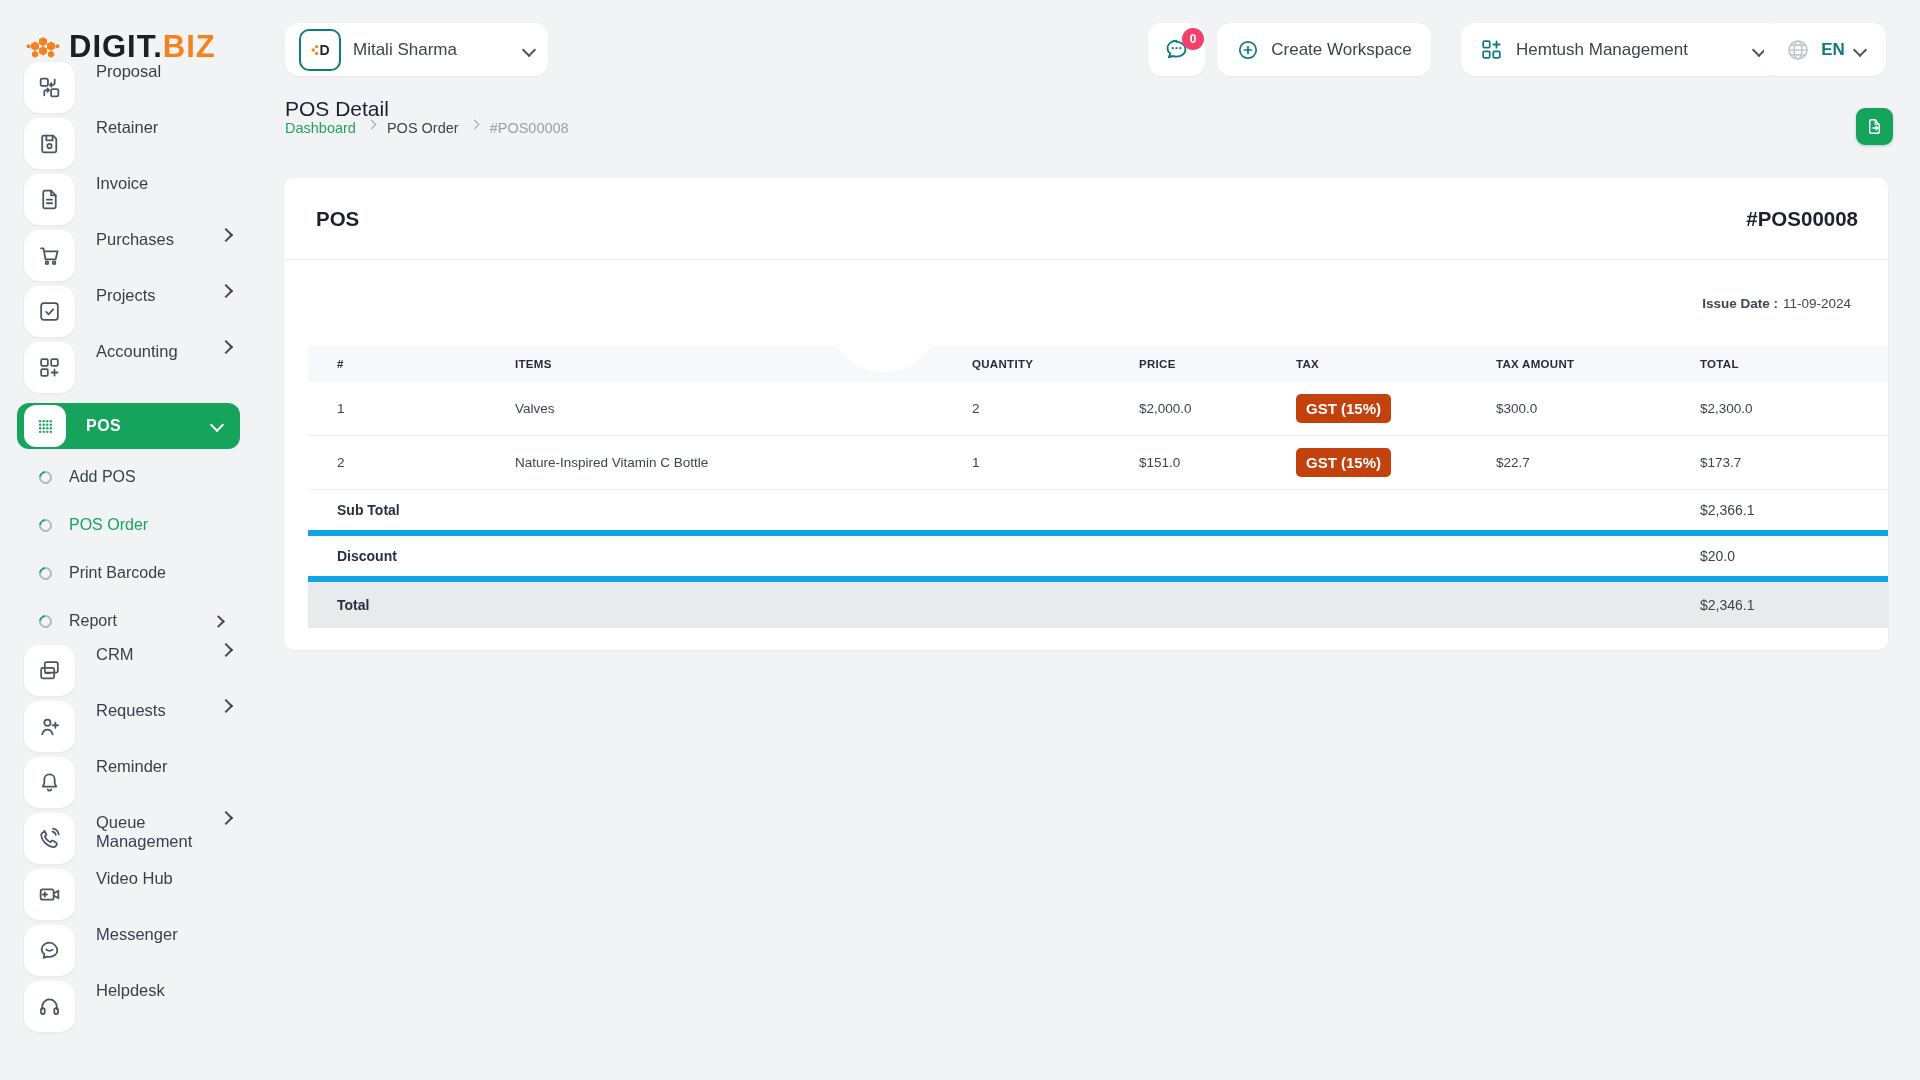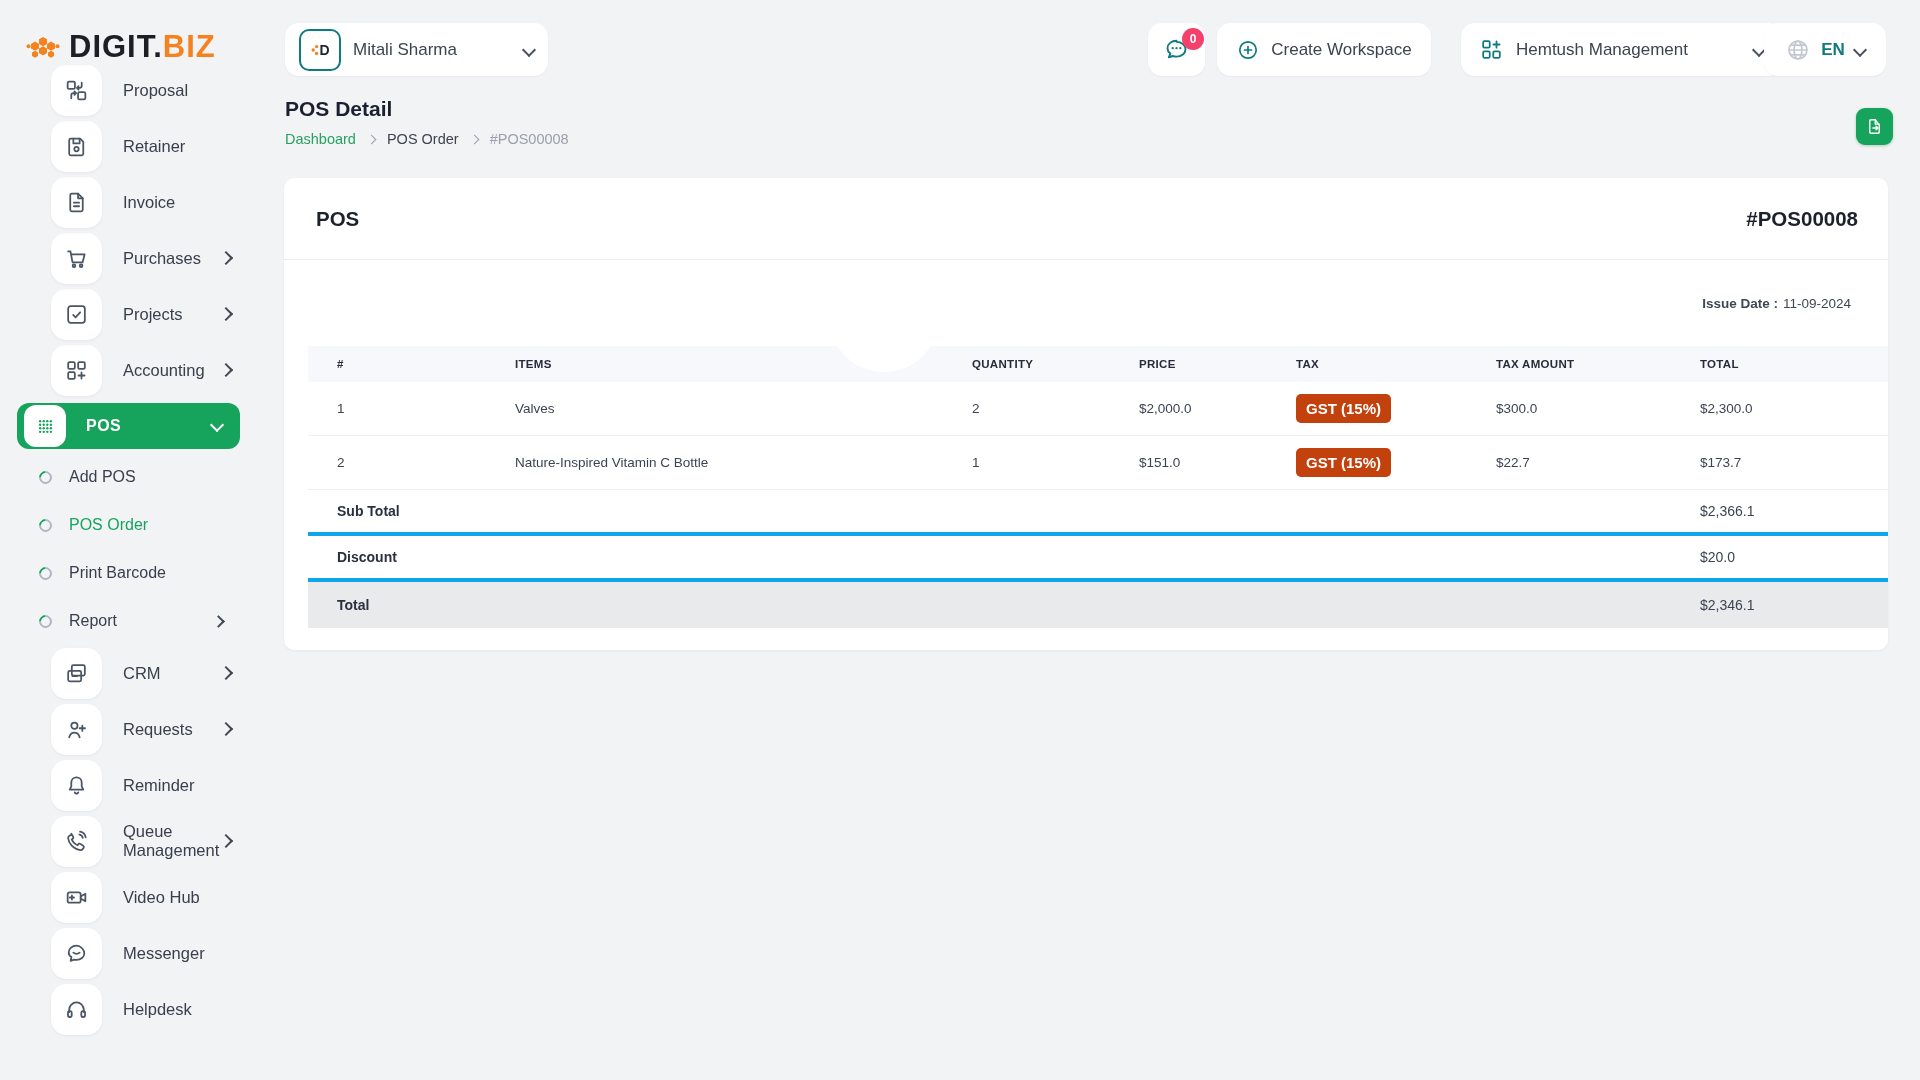--- a/index.html
+++ b/index.html
@@ -30,22 +30,22 @@
   }
   .create-pill{left:1217px;width:214px;justify-content:center;gap:11px;}
   .company-pill{left:1461px;width:285px;padding:0 18px;gap:12px;}
   .lang-pill{left:1764px;width:122px;justify-content:center;gap:10px;}
   .lang-code{color:#0f7b7e;font-weight:700;}
   .chev{width:8px;height:8px;border-right:2px solid #4a5160;border-bottom:2px solid #4a5160;
     transform:rotate(45deg);display:inline-block;flex:0 0 auto;margin-left:auto;}
   .chev.inline{margin-left:0;}
   
   .sidebar{position:absolute;left:0;top:62px;width:245px;}
-  .s-item{position:relative;height:56px;display:flex;align-items:center;gap:21px;
-    padding-left:24px;cursor:pointer;margin-left:27px;}
+  .s-item{position:relative;height:56px;display:flex;align-items:flex-start;gap:21px;
+    padding-left:24px;cursor:pointer;}
   .s-ic{width:51px;height:51px;background:#fff;border-radius:15px;flex:0 0 auto;
     display:flex;align-items:center;justify-content:center;box-shadow:0 1px 3px rgba(30,41,59,.06);}
   .s-ic svg{width:25px;height:25px;stroke:#4b5563;fill:none;stroke-width:1.7;
     stroke-linecap:round;stroke-linejoin:round;}
   .s-lb{font-size:16.5px;color:#39404d;}
   .chev-r{position:absolute;right:14px;width:8px;height:8px;
     border-right:2px solid #3f4654;border-bottom:2px solid #3f4654;transform:rotate(-45deg);}
   .pos-pill{position:relative;height:46px;margin:5px 5px 4px 17px;background:#16a45c;
     border-radius:12px;display:flex;align-items:center;gap:20px;padding-left:7px;cursor:pointer;}
   .pos-ic{width:42px;height:42px;background:#fff;border-radius:12px;flex:0 0 auto;
@@ -55,22 +55,22 @@
     border-right:2px solid #fff;border-bottom:2px solid #fff;transform:rotate(45deg);margin-top:-3px;}
   .sub-item{position:relative;height:48px;display:flex;align-items:center;gap:17px;
     padding-left:39px;cursor:pointer;}
   .bullet{width:9px;height:9px;border-radius:50%;flex:0 0 auto;
     border:2px solid #b0b7c3;border-top-color:#16a45c;transform:rotate(-45deg);}
   .sub-lb{font-size:16px;color:#39404d;}
   .sub-item.active .sub-lb{color:#17a45d;}
   .sub-chev{position:absolute;right:22px;width:7px;height:7px;
     border-right:2px solid #3f4654;border-bottom:2px solid #3f4654;transform:rotate(-45deg);}
   
-  .page-title{position:absolute;left:285px;top:97px;font-size:21px;font-weight:700;color:#1a2030;}
-  .breadcrumb{position:absolute;left:285px;top:131px;display:flex;align-items:center;gap:12px;font-size:14.5px;}
+  .page-title{position:absolute;left:285px;top:97px;font-size:21px;font-weight:400;color:#1a2030;}
+  .breadcrumb{position:absolute;left:285px;top:120px;display:flex;gap:12px;font-size:14.5px;}
   .bc-link{color:#27a163;cursor:pointer;}
   .bc-mid{color:#3d4450;}
   .bc-cur{color:#9aa1ad;}
   .bc-sep{width:6px;height:6px;border-right:1.8px solid #9aa1ad;border-bottom:1.8px solid #9aa1ad;
     transform:rotate(-45deg);margin-top:1px;}
   .export-btn{position:absolute;left:1856px;top:108px;width:37px;height:37px;border-radius:9px;
     background:#16a45c;display:flex;align-items:center;justify-content:center;cursor:pointer;
     box-shadow:0 1px 3px rgba(20,120,70,.3);}
   .export-btn svg{width:19px;height:19px;stroke:#fff;fill:none;stroke-width:1.8;
     stroke-linecap:round;stroke-linejoin:round;}
@@ -85,21 +85,21 @@
   .issue-label{font-weight:700;}
   .deco-circle{position:absolute;left:545px;top:84px;width:110px;height:110px;border-radius:50%;
     background:#fff;z-index:1;}
   .tbl{margin-left:24px;width:1580px;}
   .t-head,.t-row,.t-sum{display:grid;
     grid-template-columns:178px 457px 167px 157px 200px 204px 1fr;
     padding-left:29px;align-items:center;box-sizing:border-box;}
   .t-head{height:36px;background:#f7f8fb;font-size:11.5px;font-weight:700;color:#262c3a;
     letter-spacing:.3px;}
   .t-row{height:54px;font-size:13.5px;color:#3c4352;border-bottom:1px solid #edeff2;}
-  .t-sum{height:46px;font-size:14px;border-bottom:4px solid #0ea5e9;}
+  .t-sum{height:46px;font-size:14px;border-bottom:6px solid #0ea5e9;}
   .t-sum:last-child{border-bottom:none;}
   .t-sum .sum-label{font-weight:700;color:#2a3040;grid-column:1;}
   .t-sum .sum-value{grid-column:7;color:#3c4352;}
   .t-sum.total{background:#e9eaec;}
   .tax-badge{display:inline-block;background:#c2410c;color:#fff;font-size:15px;font-weight:700;
     padding:6px 10px;border-radius:5px;}
   
   .tz{stroke:#0f7b7e;fill:none;stroke-width:1.7;stroke-linecap:round;stroke-linejoin:round;}
 </style>
 </head>

